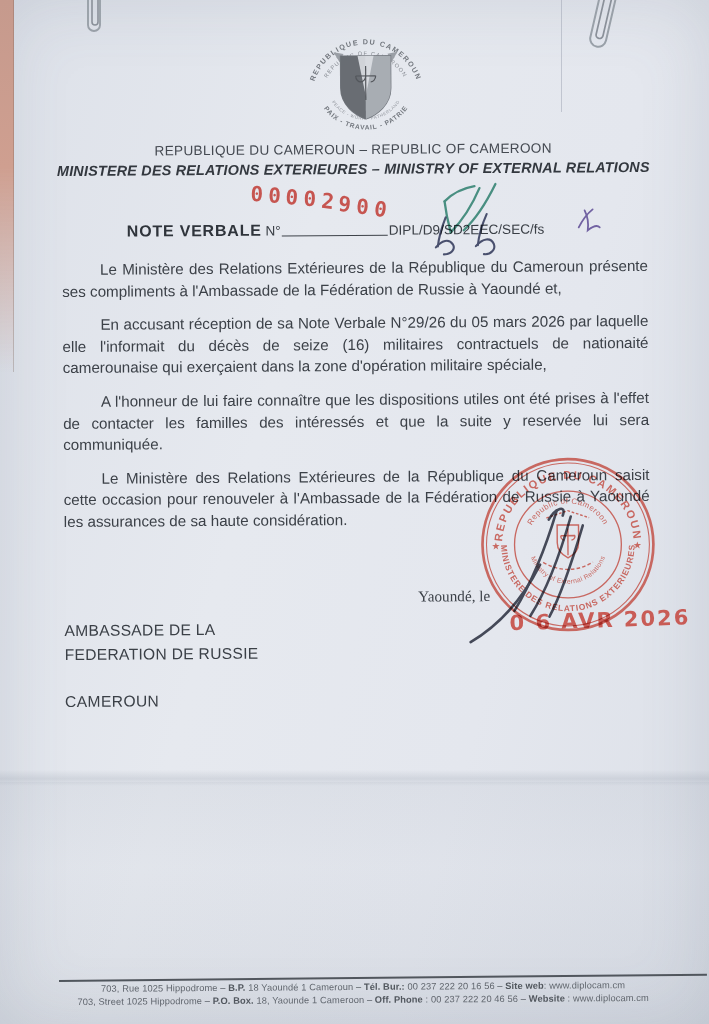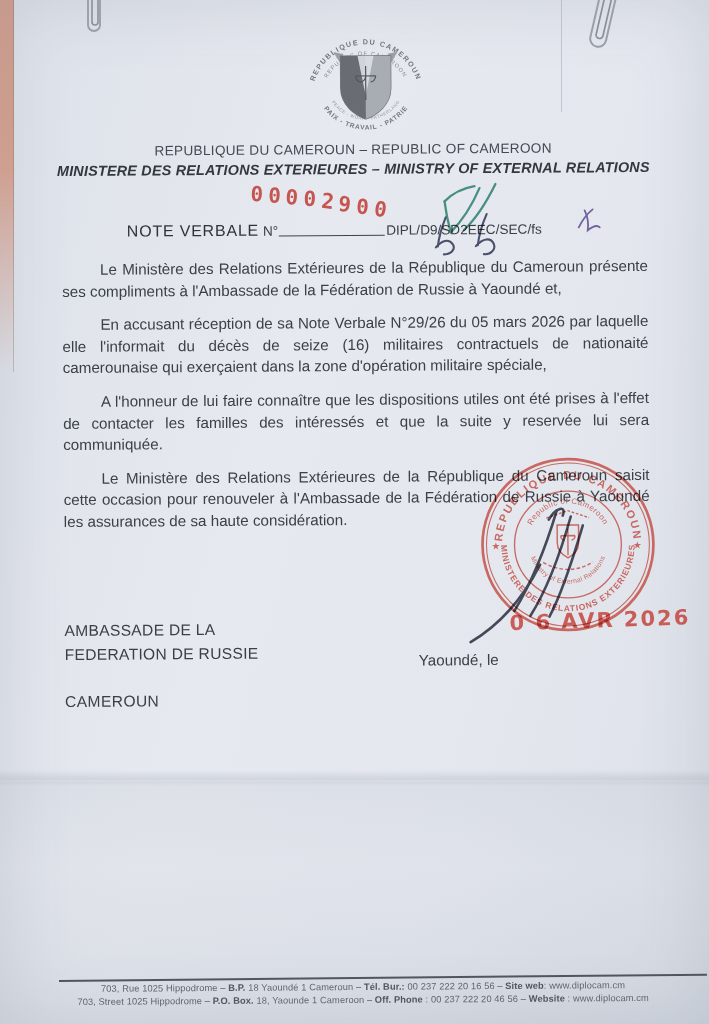--- a/index.html
+++ b/index.html
@@ -36,28 +36,28 @@
   .serial .ch{display:inline-block;}
   .serial .ch:nth-child(2){transform:translateY(1px);}
   .serial .ch:nth-child(3){transform:translateY(2px) rotate(2deg);}
   .serial .ch:nth-child(4){transform:translateY(3px);}
   .serial .ch:nth-child(5){transform:translateY(5px) rotate(4deg);}
   .serial .ch:nth-child(6){transform:translateY(7px) rotate(3deg);}
   .serial .ch:nth-child(7){transform:translateY(9px) rotate(2deg);}
   .serial .ch:nth-child(8){transform:translateY(11px) rotate(6deg);}
   
   .refline{position:absolute;left:128px;top:221px;white-space:nowrap;color:#3a3f46;font-size:13.6px;}
-  .refline .nv{font-weight:normal;font-size:16px;letter-spacing:.8px;color:#2f343b;}
+  .refline .nv{font-weight:bold;font-size:16px;letter-spacing:.8px;color:#2f343b;}
   .refline .uline{display:inline-block;width:106px;border-bottom:1.6px solid #3e434a;height:12px;margin:0 1px -1px 1px;}
   
   .bodytext{position:absolute;left:63px;top:257px;width:586px;
     font-size:15.2px;line-height:21.6px;color:#3c4148;text-align:justify;}
   .bodytext p{margin:0 0 12px 0;text-indent:38px;}
   
-  .place-date{position:absolute;left:417px;top:652px;font-size:15.2px;color:#3c4148;}
+  .place-date{position:absolute;left:417px;top:588px;font-size:15.2px;color:#3c4148;font-family:Liberation Serif, serif;}
   .date-stamp{position:absolute;left:508px;top:610px;font-size:21px;font-weight:bold;
     font-family:"DejaVu Sans","Liberation Sans",sans-serif;color:#c5443b;letter-spacing:2px;
     transform:rotate(-1.5deg);opacity:.85;mix-blend-mode:multiply;white-space:nowrap;}
   .recipient{position:absolute;left:63px;top:617px;font-size:15.6px;line-height:24px;
     letter-spacing:.3px;color:#3b4047;}
   .recipient-city{position:absolute;left:63px;top:691px;font-size:15.6px;letter-spacing:.4px;color:#3b4047;}
   
   .roundstamp{position:absolute;left:478px;top:457px;width:178px;height:178px;
     opacity:.88;mix-blend-mode:multiply;}
   .inkoverlay{position:absolute;inset:0;mix-blend-mode:multiply;pointer-events:none;}

